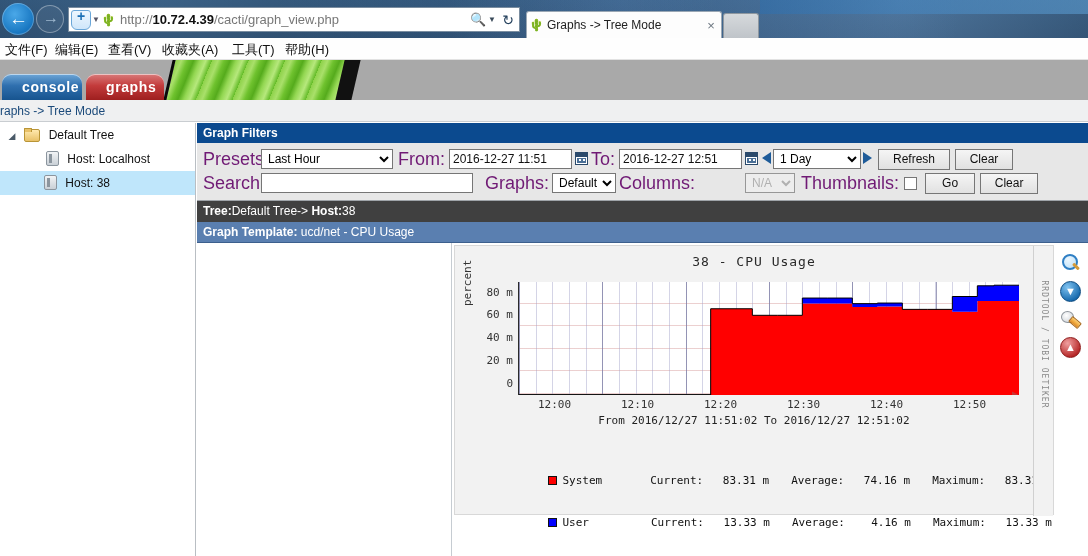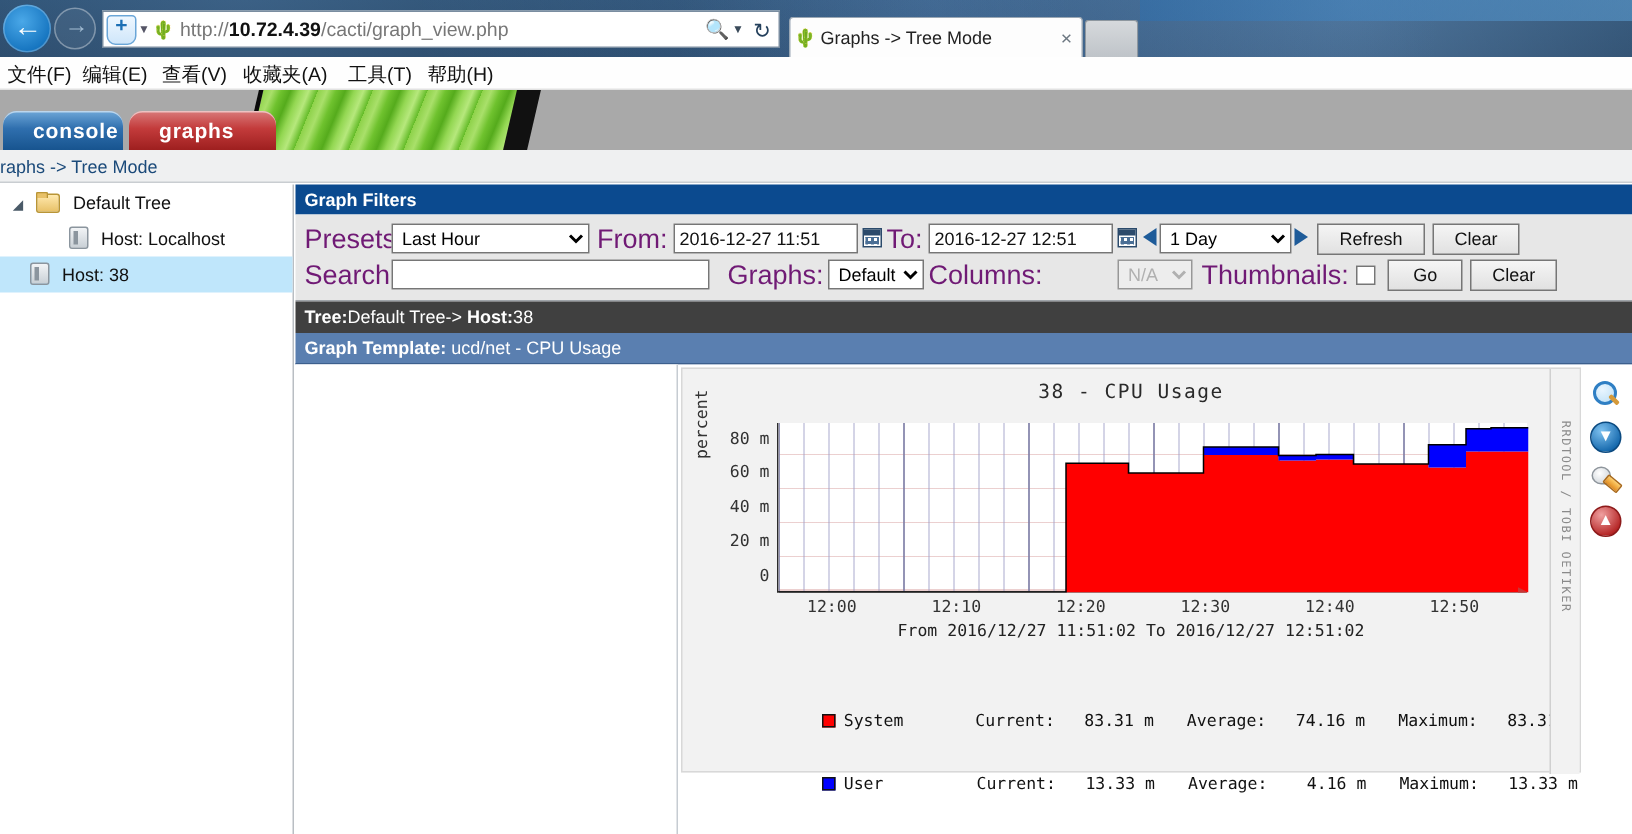--- a/index.html
+++ b/index.html
@@ -121,21 +121,21 @@
     font-weight:bold; font-size:14px; color:#fff; text-align:left;
     line-height:27px; letter-spacing:.6px;
     box-shadow: inset 0 1px 0 rgba(255,255,255,.55);
     padding-left: 20px;
   }
   #tab-console{
     left:2px; width:80px;
     background:linear-gradient(180deg,#6ea7d8 0%,#2f6fae 45%,#17548f 100%);
   }
   #tab-graphs{
-    left:86px; width:98px;
+    left:86px; width:78px;
     background:linear-gradient(180deg,#d97a7a 0%,#c33b3b 45%,#9e1f1f 100%);
   }
 
   
   #breadcrumb{
     position:absolute; left:0; top:100px; width:1088px; height:22px;
     background:#eff0f1; font-size:12px; color:#1b4a7a; padding-left:0px;
     line-height:22px; border-bottom:1px solid #c9cdd1;
   }
   #breadcrumb span{ padding-left:0px; }
@@ -408,21 +408,21 @@
 <div id="tree-panel">
   <div class="tree-row" style="padding-left:4px">
     <span class="tree-toggle">◢</span>
     <span class="folder-icon"></span>
     <span class="tree-label">Default Tree</span>
   </div>
   <div class="tree-row" style="padding-left:46px">
     <span class="host-icon"></span>
     <span class="tree-label">Host: Localhost</span>
   </div>
-  <div class="tree-row selected" style="padding-left:20px">
+  <div class="tree-row selected" style="padding-left:44px">
     <span class="host-icon"></span>
     <span class="tree-label">Host: 38</span>
   </div>
 </div>
 
 <div id="main">
 
   <div id="graph-filters-title">Graph Filters</div>
 
   <div id="filters-body">

